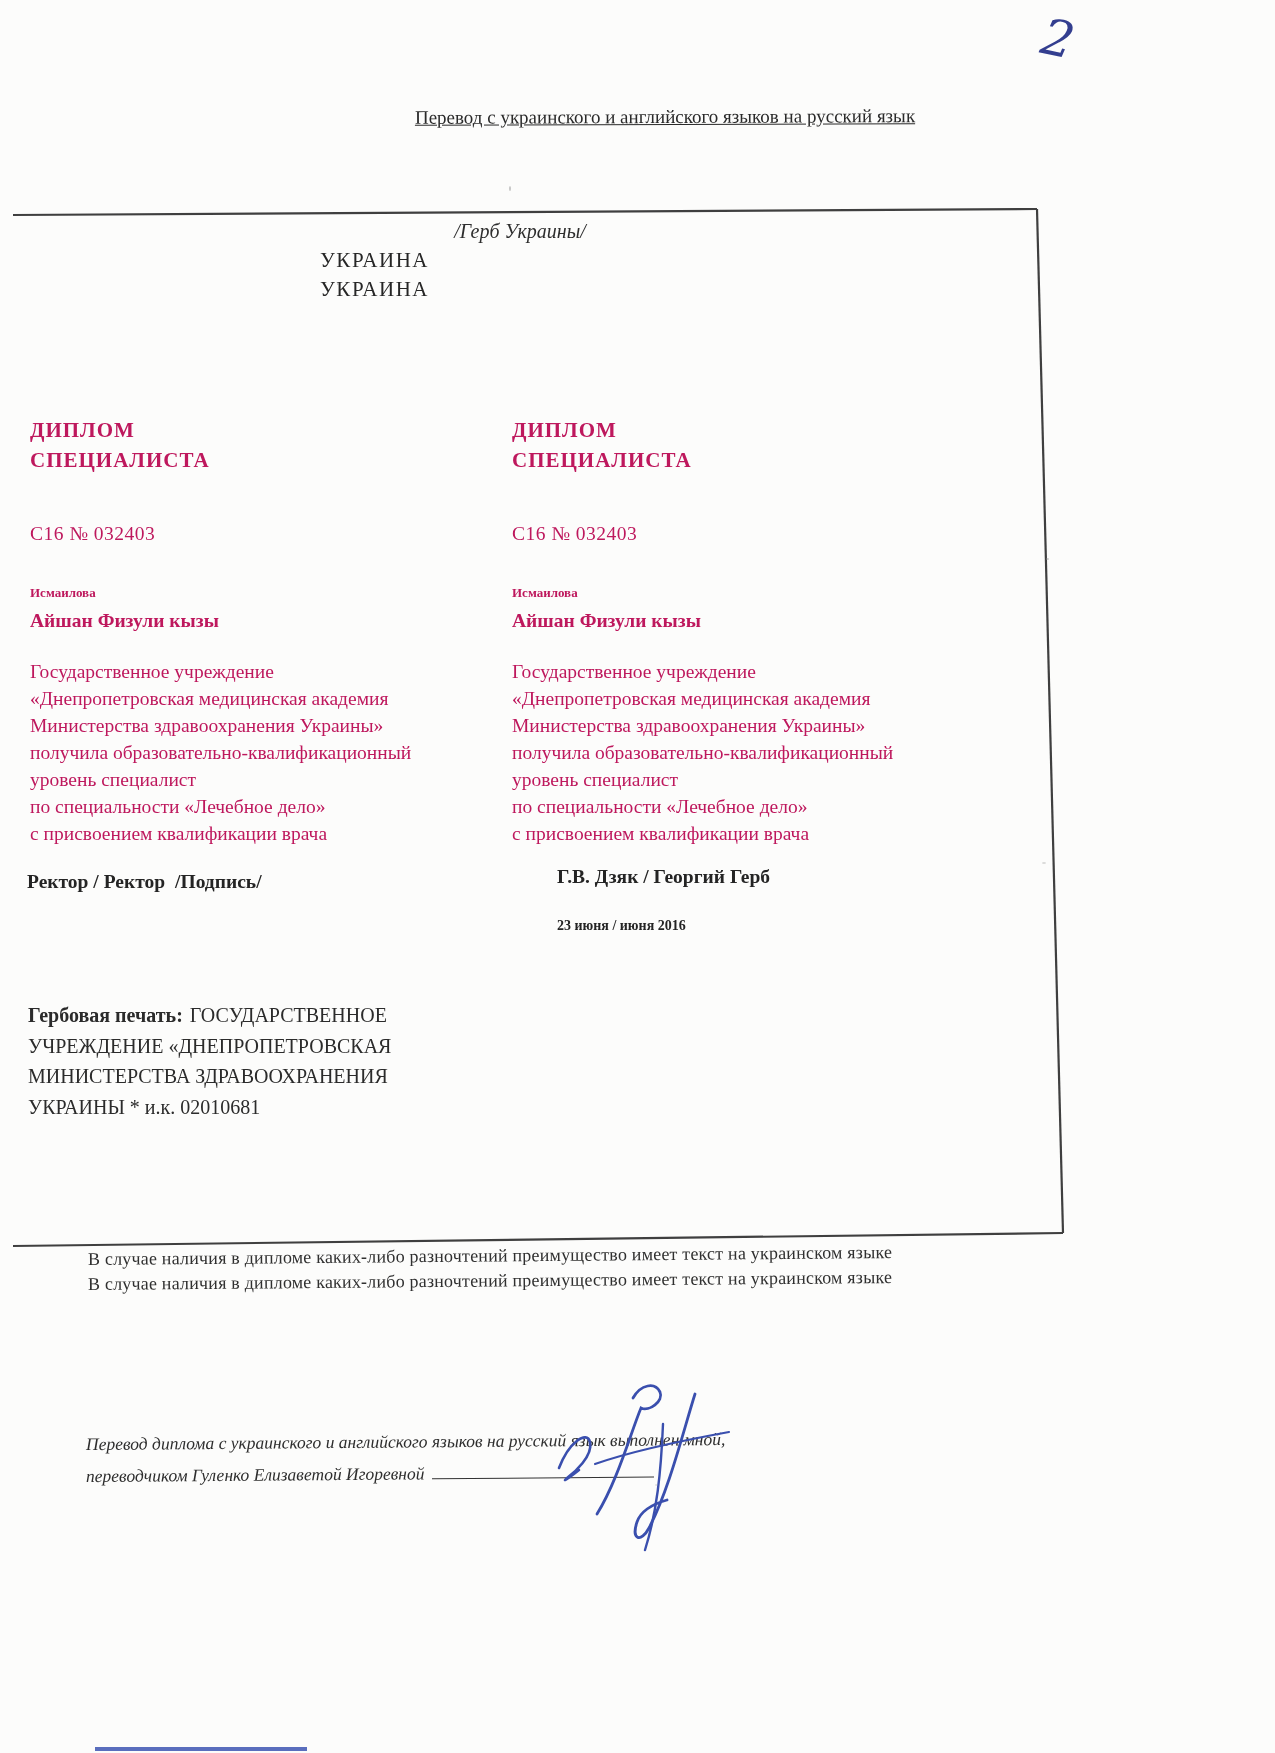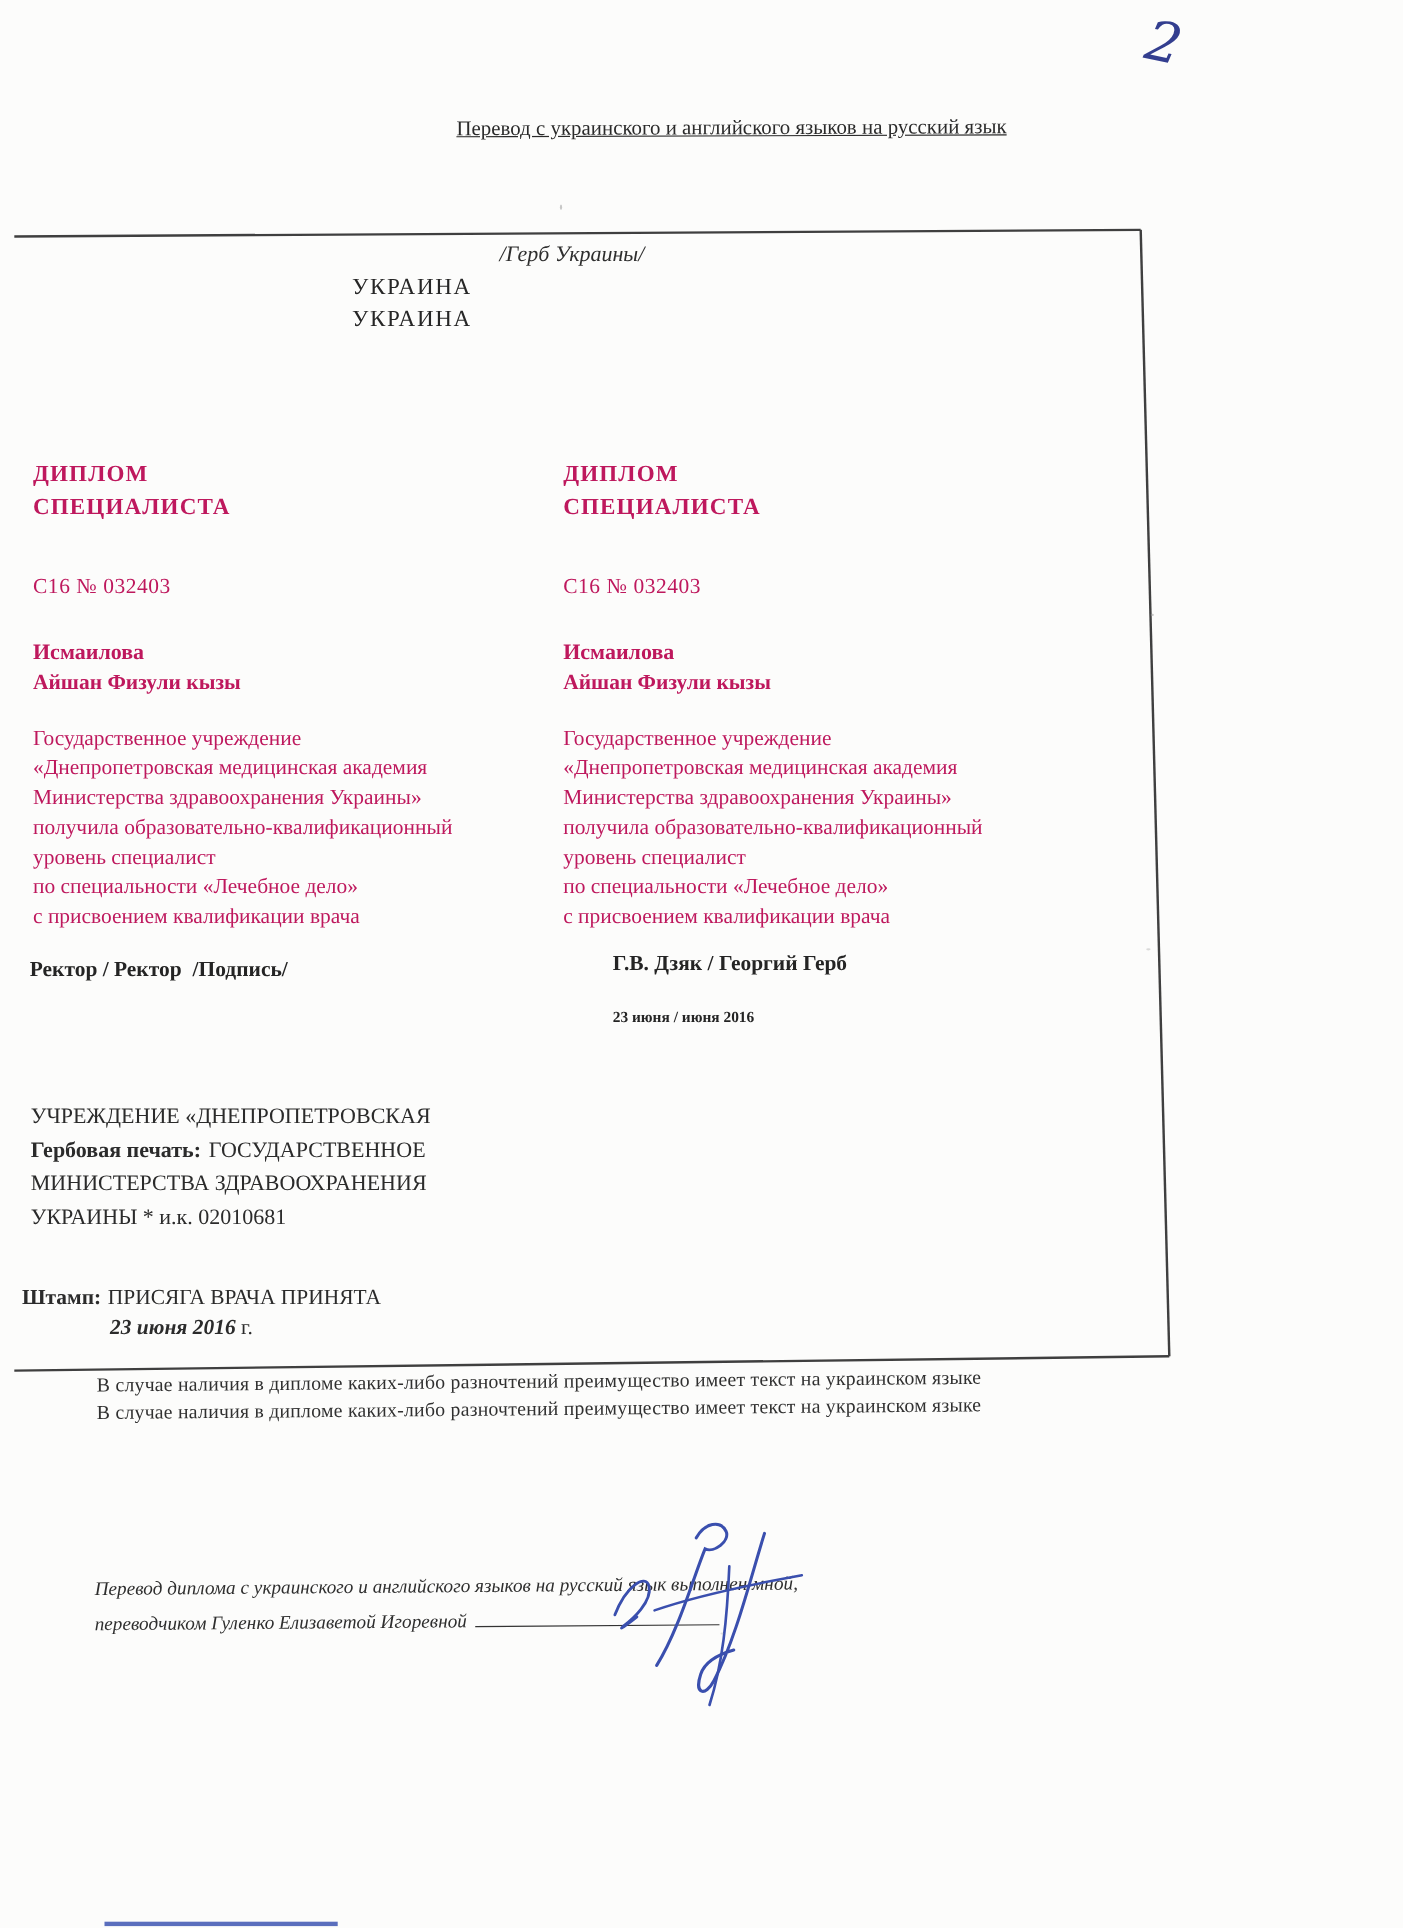--- a/index.html
+++ b/index.html
@@ -40,21 +40,21 @@
   }
   .country{left:320px;width:400px;font-size:21px;letter-spacing:1.5px;color:#262626;}
   .c1{top:248px;}
   .c2{top:277px;}
   
   .col{width:460px;color:#be185d;}
   .col-left{left:30px;top:415px;}
   .col-right{left:512px;top:415px;}
   .t1,.t2{font-weight:bold;font-size:21px;letter-spacing:1px;line-height:30px;}
   .num{font-weight:normal;font-size:19.5px;margin-top:48px;letter-spacing:.5px;}
-  .nm1{font-weight:bold;font-size:20px;margin-top:35px;line-height:26px;}
+  .nm1{font-weight:bold;font-size:13px;margin-top:35px;line-height:26px;}
   .nm2{font-weight:bold;font-size:19.5px;line-height:30px;}
   .colbody{margin-top:22px;font-size:19.5px;line-height:27px;}
   
   .rector{left:27px;top:871px;font-size:19.5px;}
   .rector .b{font-weight:bold;}
   .rector .note{font-weight:bold;margin-left:10px;}
   .signer{left:557px;top:866px;font-size:19.5px;font-weight:bold;}
   .sign-date{left:557px;top:918px;font-size:14px;font-weight:bold;}
   
   .seal{left:28px;top:1000px;width:470px;font-size:20px;line-height:30.5px;color:#2b2b2b;}
@@ -144,30 +144,26 @@
   </div>
 
   <div class="abs rector">
     <span class="b">Ректор / Ректор</span><span class="note">/Подпись/</span>
   </div>
 
   <div class="abs signer">Г.В. Дзяк / Георгий Герб</div>
   <div class="abs sign-date">23 июня / июня 2016</div>
 
   <div class="abs seal">
+    <div><span class="b">Гербовая печать:</span><span>ГОСУДАРСТВЕННОЕ</span></div>
     <div>УЧРЕЖДЕНИЕ «ДНЕПРОПЕТРОВСКАЯ</div>
-    <div><span class="b">Гербовая печать:</span><span>ГОСУДАРСТВЕННОЕ</span></div>
     <div>МИНИСТЕРСТВА ЗДРАВООХРАНЕНИЯ</div>
     <div>УКРАИНЫ * и.к. 02010681</div>
   </div>
 
-  <div class="abs stamp">
-    <div><span class="b">Штамп:</span><span>ПРИСЯГА ВРАЧА ПРИНЯТА</span></div>
-    <div class="stamp-date"><span class="bi">23 июня 2016</span><span>г.</span></div>
-  </div>
 
   <div class="abs footnote f1">В случае наличия в дипломе каких-либо разночтений преимущество имеет текст на украинском языке</div>
   <div class="abs footnote f2">В случае наличия в дипломе каких-либо разночтений преимущество имеет текст на украинском языке</div>
 
   <div class="abs trans tl1">Перевод диплома с украинского и английского языков на русский язык выполнен мной,</div>
   <div class="abs trans tl2">
     <span>переводчиком Гуленко Елизаветой Игоревной</span><span class="uline"></span>
   </div>
 
   <svg class="abs signature" width="190" height="185" viewBox="0 0 190 185">

